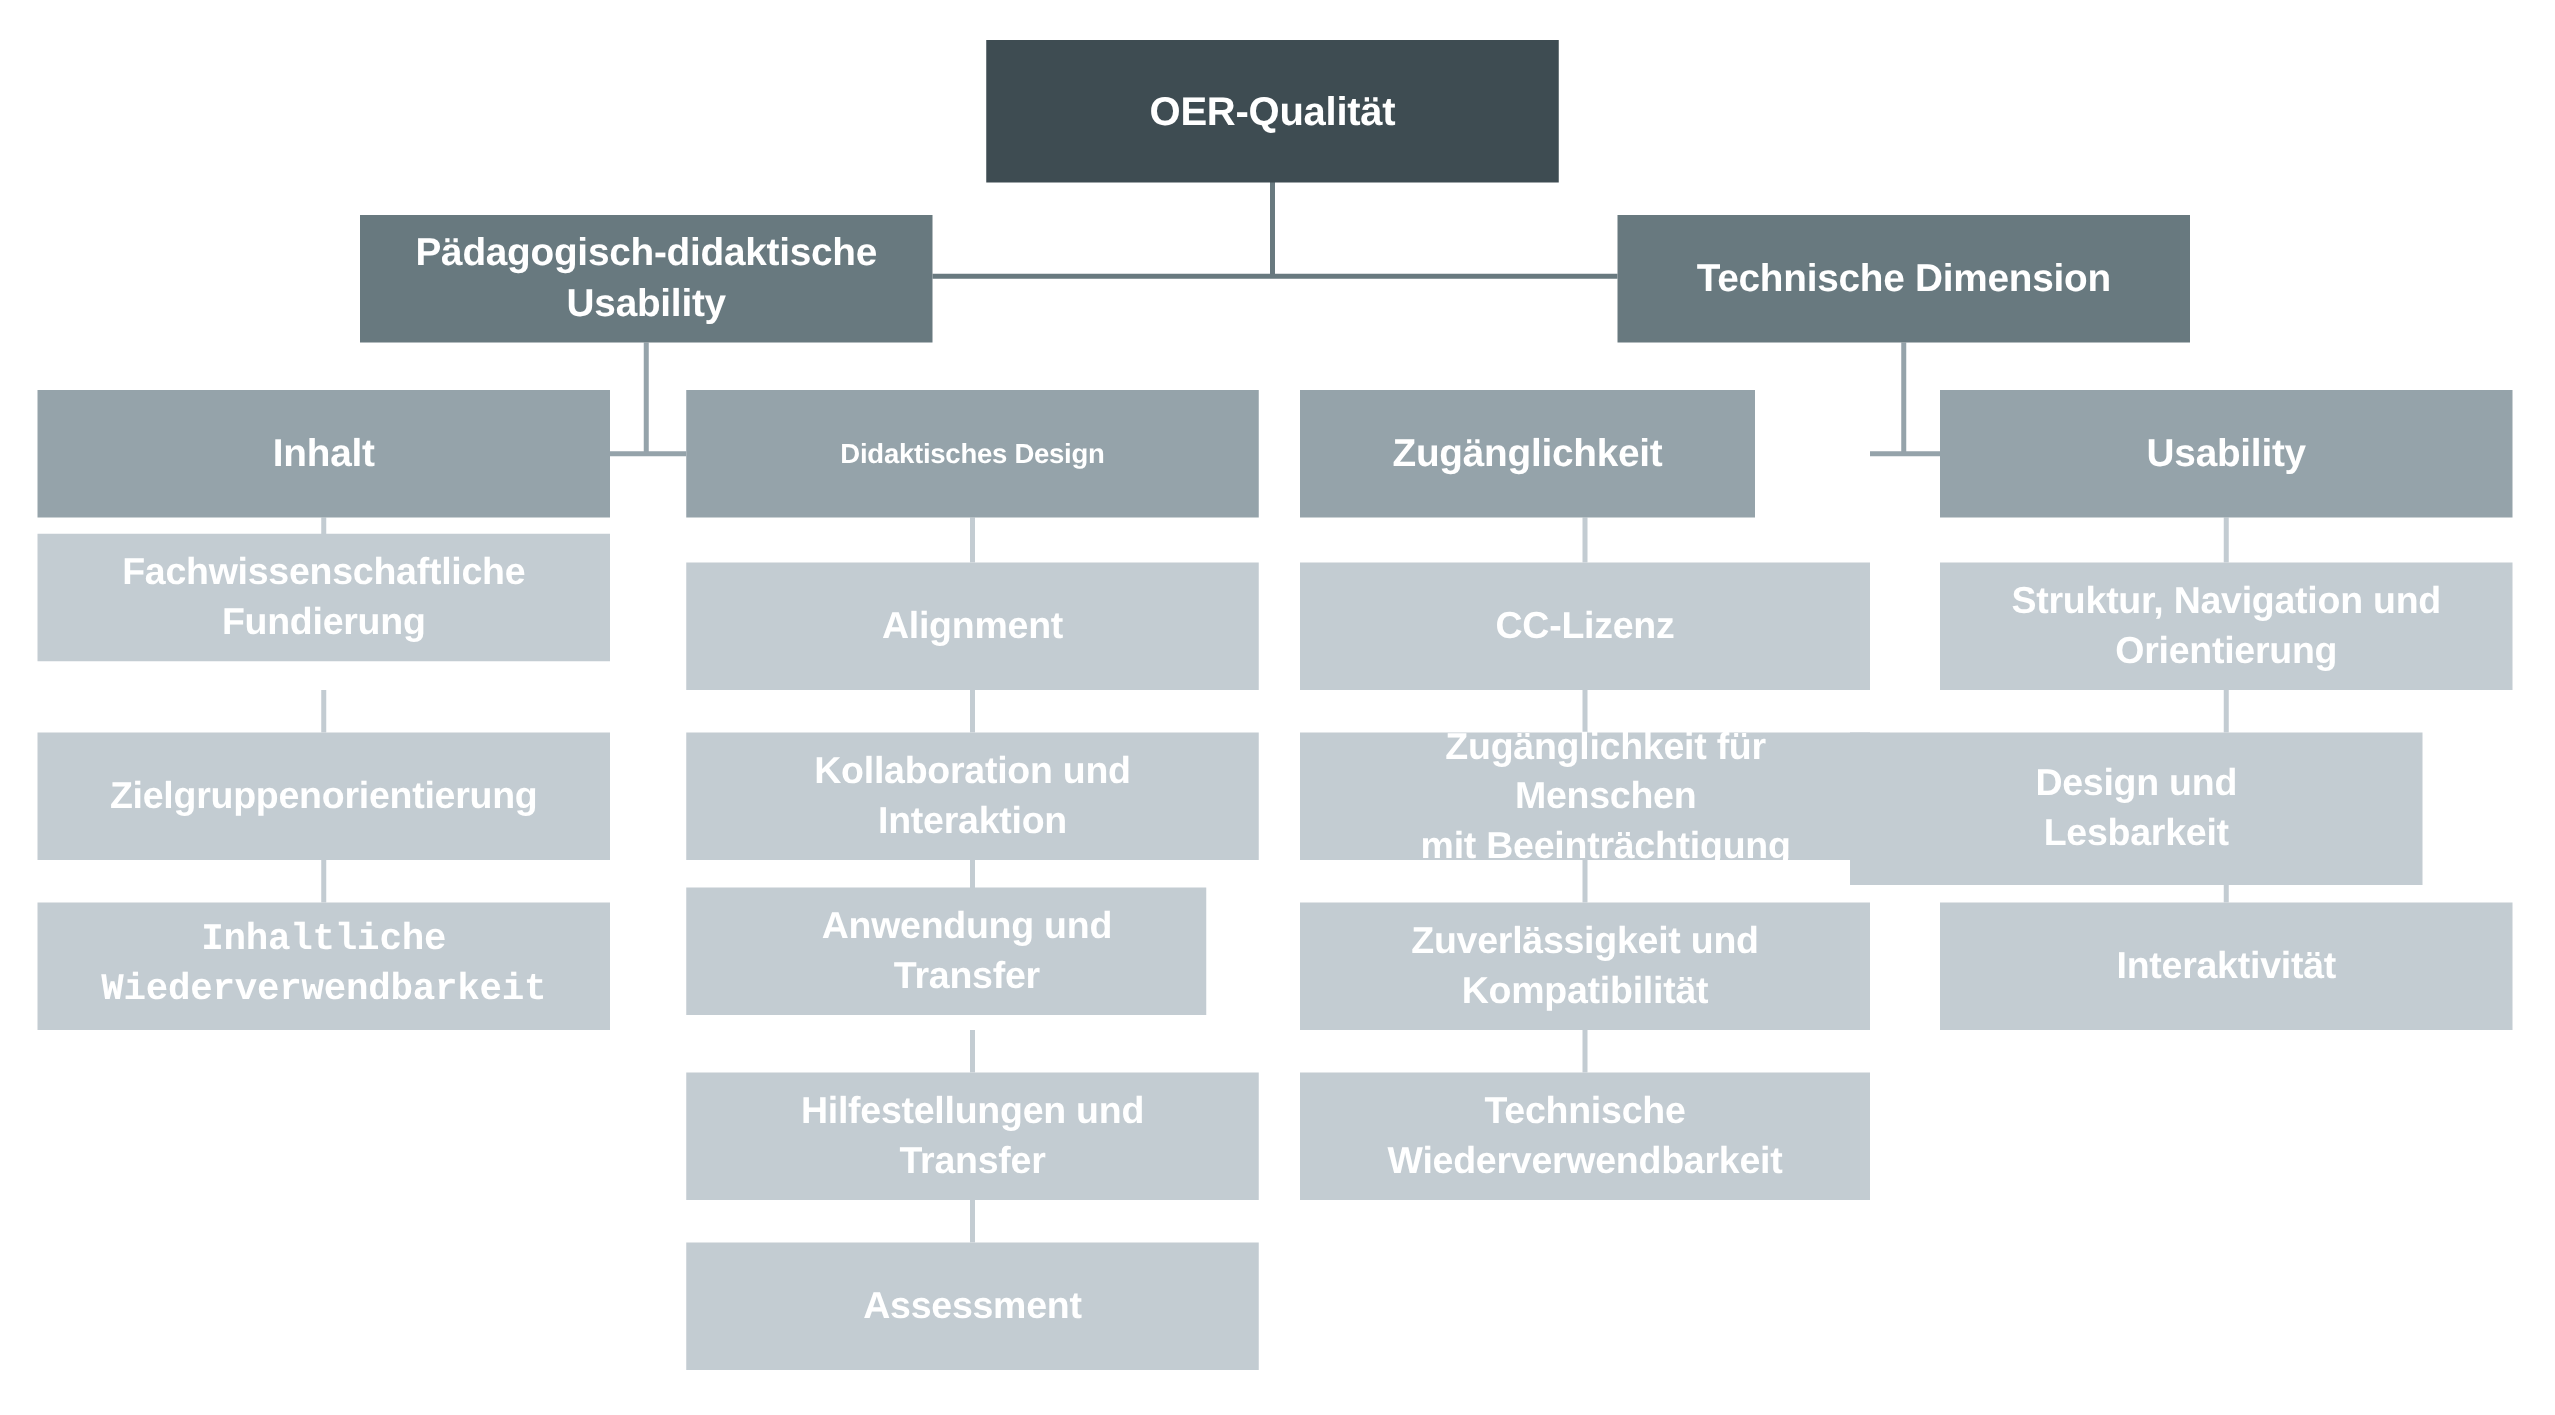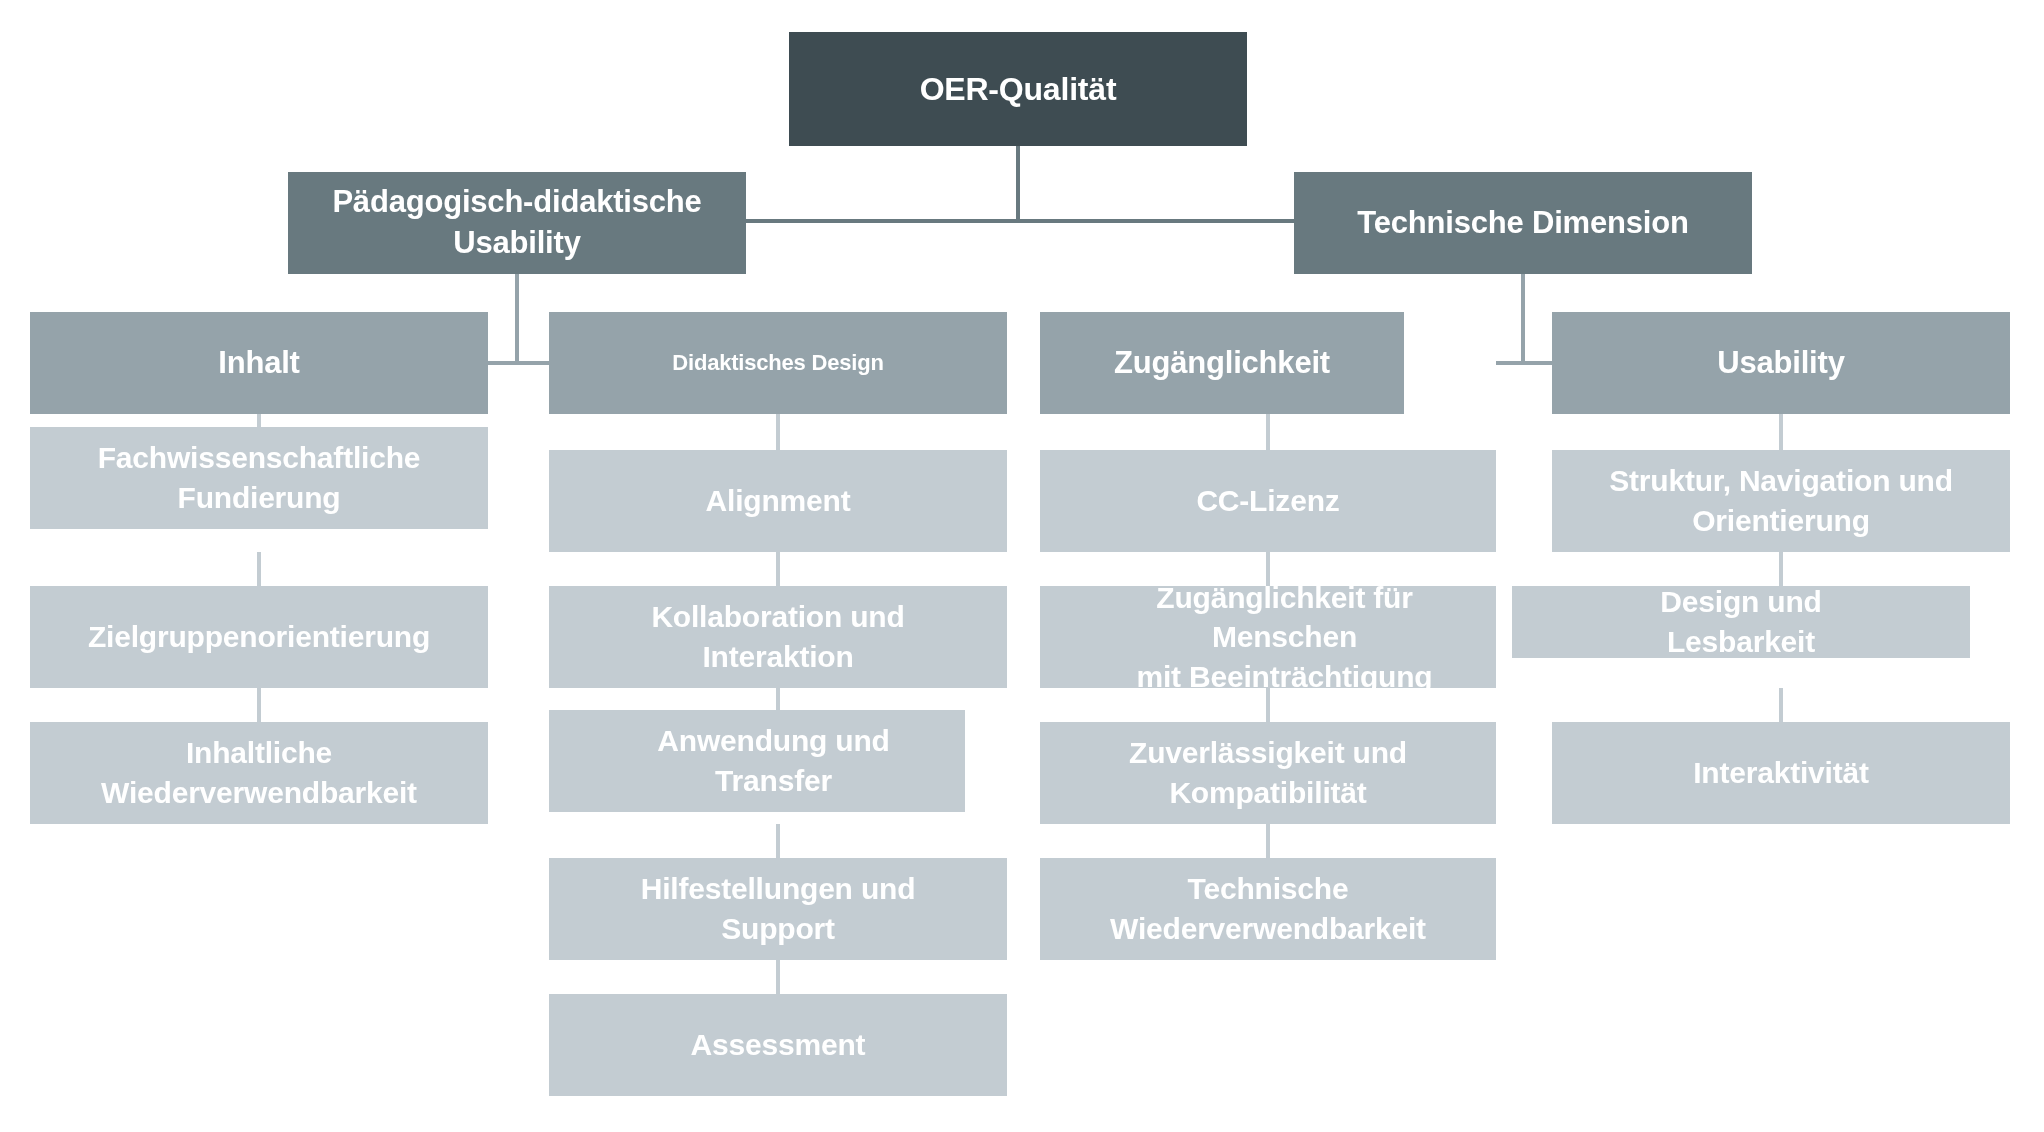--- a/index.html
+++ b/index.html
@@ -79,39 +79,39 @@
   <div class="node l2" style="left:1294px; top:172px; width:458px; height:102px; font-size:31px;">Technische Dimension</div>
 
   <div class="node l3" style="left:30px; top:312px; width:458px; height:102px; font-size:31px;">Inhalt</div>
   <div class="node l3" style="left:549px; top:312px; width:458px; height:102px; font-size:22px;">Didaktisches Design</div>
   <div class="node l3" style="left:1040px; top:312px; width:364px; height:102px; font-size:31px;">Zugänglichkeit</div>
   <div class="node l3" style="left:1552px; top:312px; width:458px; height:102px; font-size:31px;">Usability</div>
 
   <div class="node l4" style="left:30px; top:427px; width:458px; height:102px;">Fachwissenschaftliche
 Fundierung</div>
   <div class="node l4" style="left:30px; top:586px; width:458px; height:102px;">Zielgruppenorientierung</div>
-  <div class="node l4" style="left:30px; top:722px; width:458px; height:102px;">Inhaltliche
+  <div class="node l4" style="left:30px; top:722px; width:458px; height:102px;font-family:Liberation Mono, monospace;">Inhaltliche
 Wiederverwendbarkeit</div>
 
   <div class="node l4" style="left:549px; top:450px; width:458px; height:102px;">Alignment</div>
   <div class="node l4" style="left:549px; top:586px; width:458px; height:102px;">Kollaboration und
 Interaktion</div>
   <div class="node l4" style="left:549px; top:710px; width:416px; height:102px;padding-left:41px;">Anwendung und
 Transfer</div>
   <div class="node l4" style="left:549px; top:858px; width:458px; height:102px;">Hilfestellungen und
-Support</div>
+Transfer</div>
   <div class="node l4" style="left:549px; top:994px; width:458px; height:102px;">Assessment</div>
 
   <div class="node l4" style="left:1040px; top:450px; width:456px; height:102px;">CC-Lizenz</div>
   <div class="node l4" style="left:1040px; top:586px; width:456px; height:102px;padding-left:41px;">Zugänglichkeit für Menschen
 mit Beeinträchtigung</div>
   <div class="node l4" style="left:1040px; top:722px; width:456px; height:102px;">Zuverlässigkeit und
 Kompatibilität</div>
   <div class="node l4" style="left:1040px; top:858px; width:456px; height:102px;">Technische
 Wiederverwendbarkeit</div>
 
   <div class="node l4" style="left:1552px; top:450px; width:458px; height:102px;">Struktur, Navigation und
 Orientierung</div>
-  <div class="node l4" style="left:1512px; top:586px; width:458px; height:72px;">Design und
+  <div class="node l4" style="left:1480px; top:586px; width:458px; height:122px;">Design und
 Lesbarkeit</div>
   <div class="node l4" style="left:1552px; top:722px; width:458px; height:102px;">Interaktivität</div>
 
 </div>
 
 </body></html>

